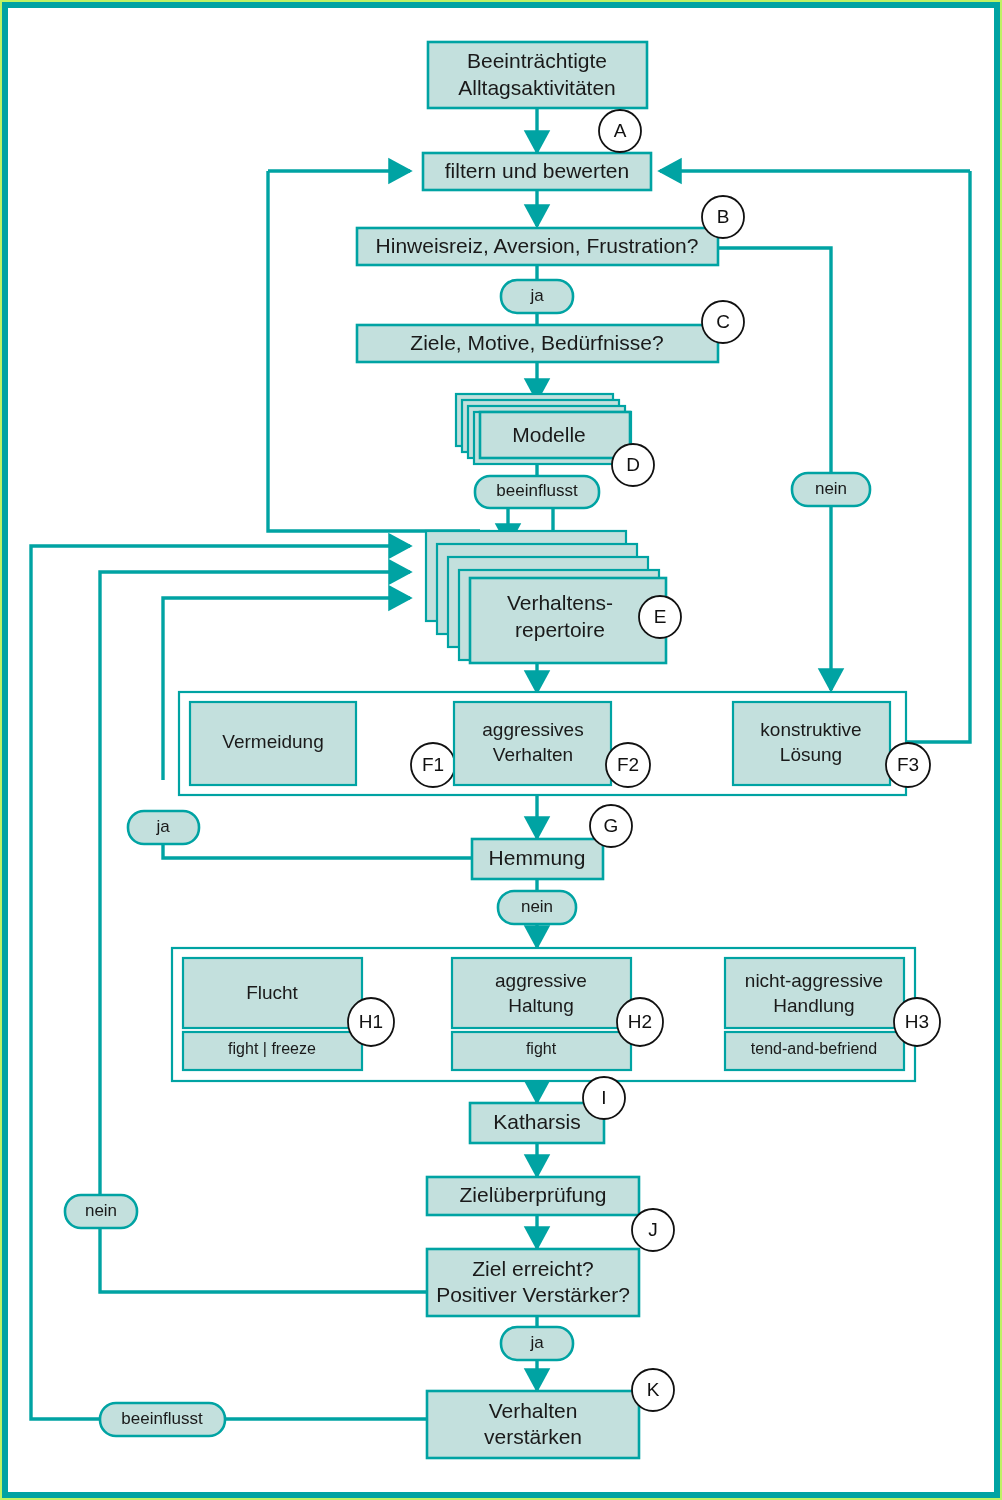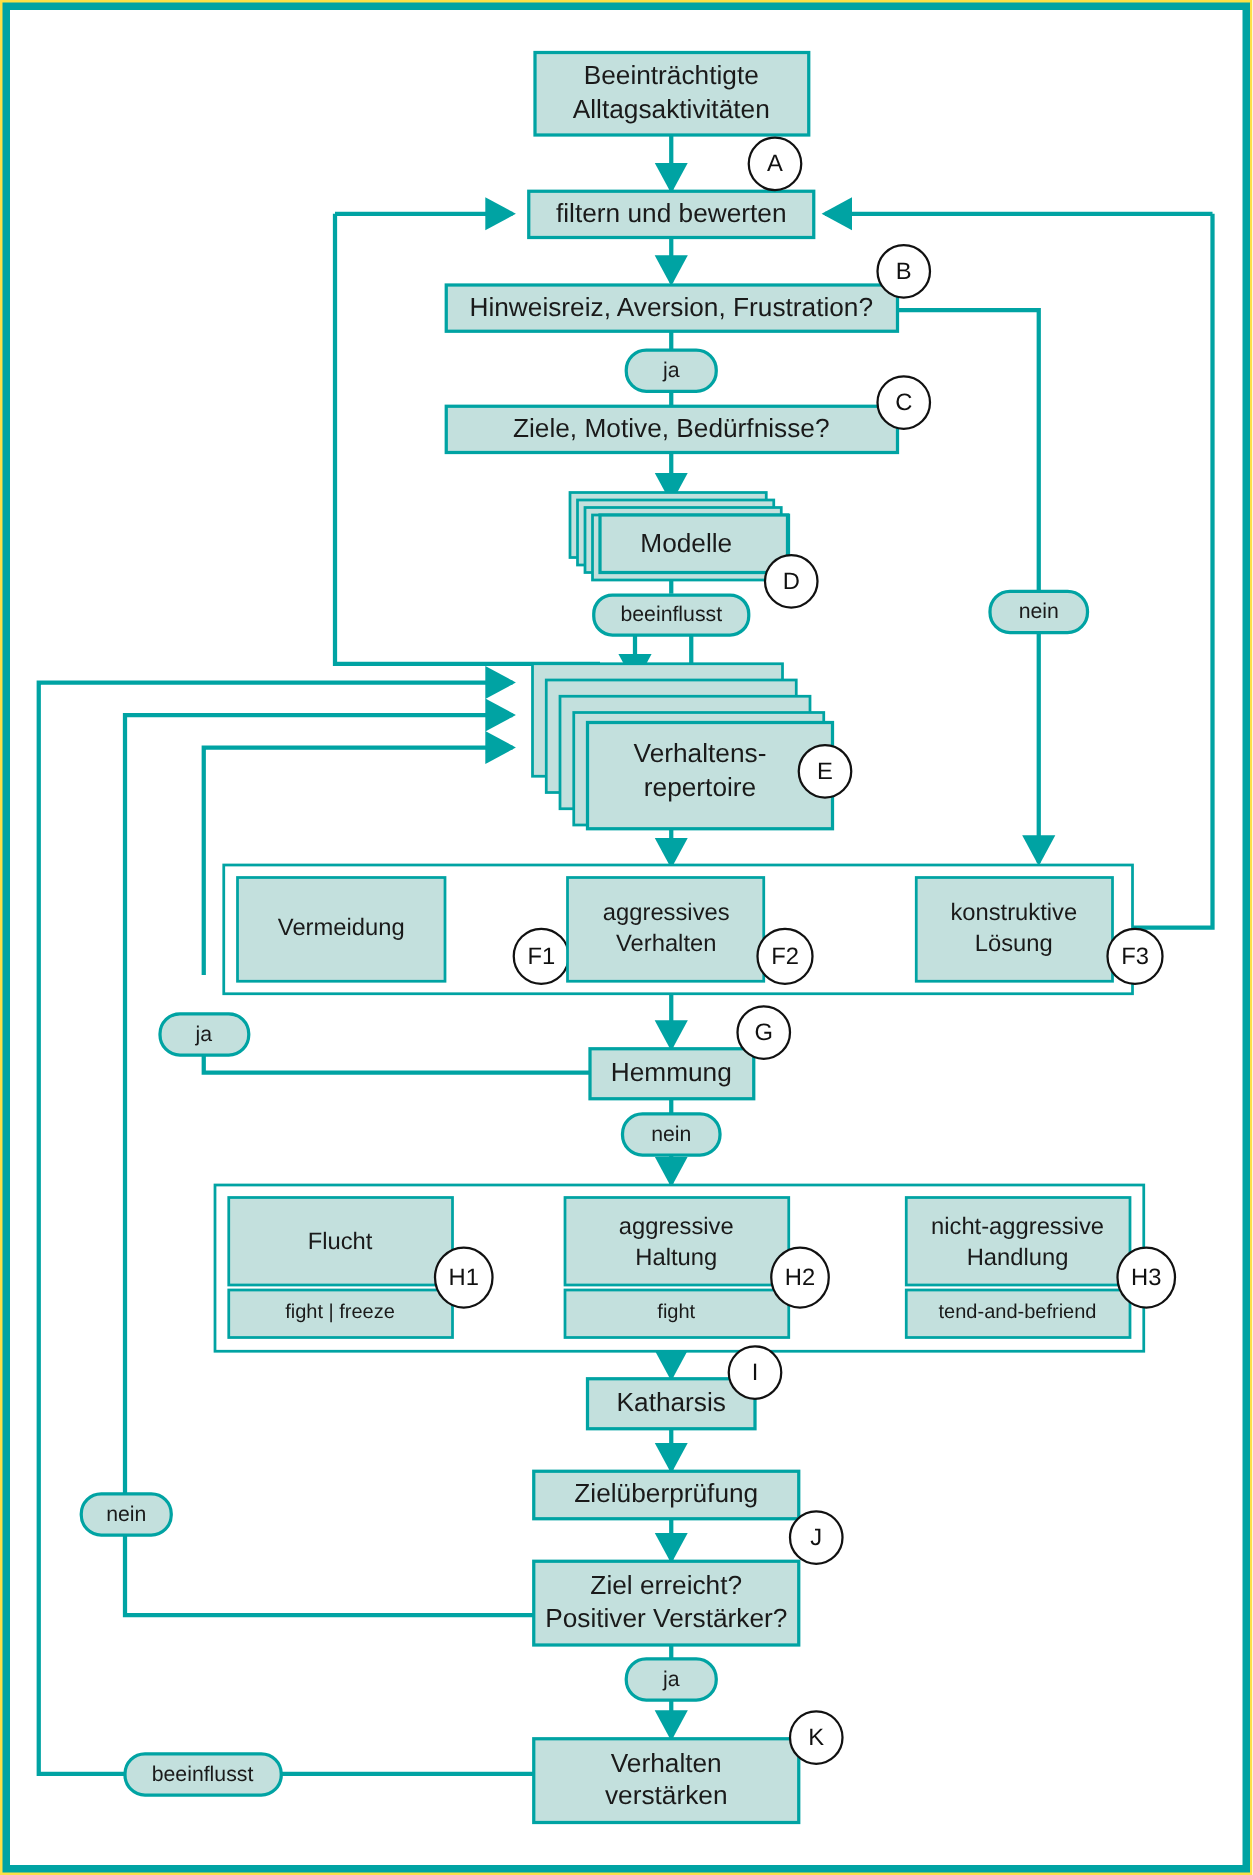--- a/index.html
+++ b/index.html
@@ -1,17 +1,17 @@
 <!DOCTYPE html>
 <html><head>
 <meta charset="utf-8">
 <style>
   html,body{margin:0;padding:0;background:#ffffff;}
   body{font-family:"Liberation Sans",sans-serif;}
-  #stage{position:relative;width:1002px;height:1500px;background:#fde047;overflow:hidden;}
+  #stage{position:relative;width:1002px;height:1500px;background:#bef264;overflow:hidden;}
   svg{position:absolute;left:0;top:0;width:1002px;height:1500px;}
   .nodetext{font-family:"Liberation Sans",sans-serif;fill:#1a1a1a;text-anchor:middle;dominant-baseline:middle;}
   .t21{font-size:21px;}
   .t19{font-size:19px;}
   .t17{font-size:17px;}
   .t16{font-size:16px;}
   .marker{font-family:"Liberation Sans",sans-serif;font-size:19px;fill:#111;text-anchor:middle;dominant-baseline:middle;}
 </style>
 </head>
 <body>

